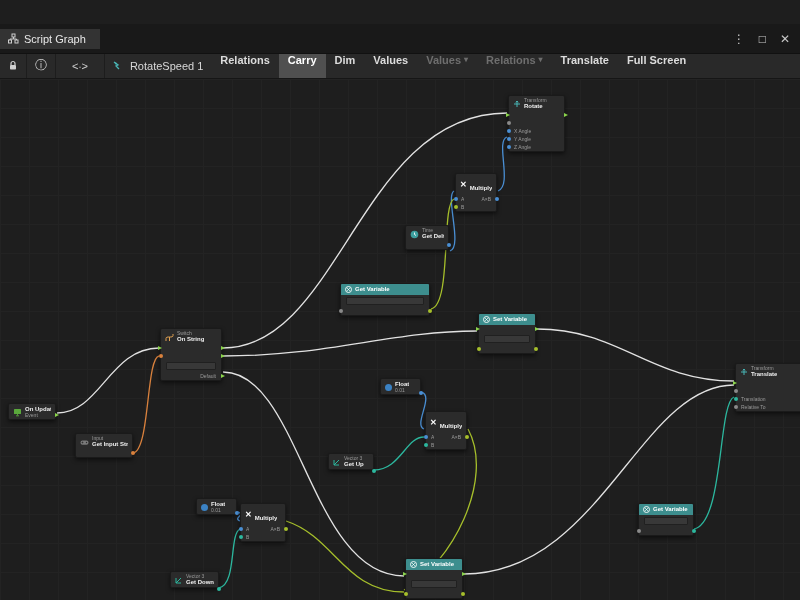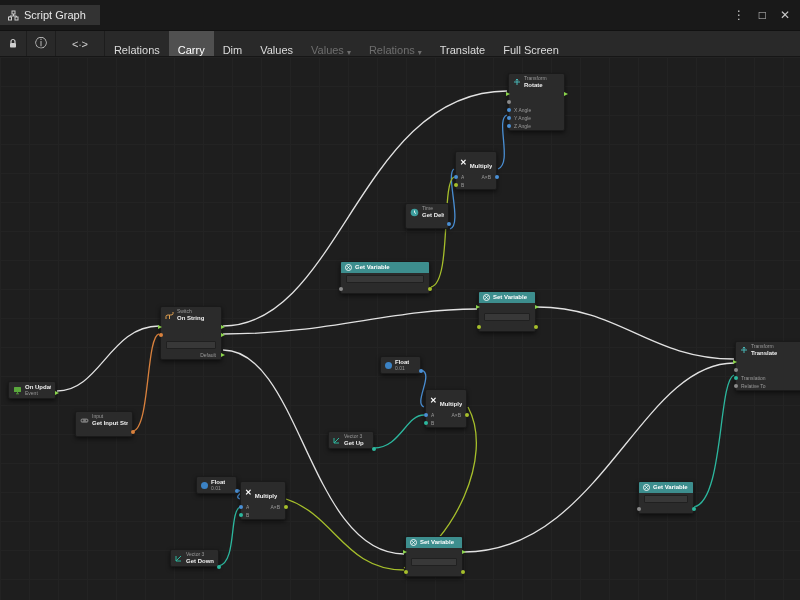--- a/index.html
+++ b/index.html
@@ -2,33 +2,33 @@
 <html><head>
 <meta charset="utf-8">
 <style>
   * { margin:0; padding:0; box-sizing:border-box; }
   html,body { width:800px; height:600px; overflow:hidden; background:#1e1e1e;
               font-family:"Liberation Sans", sans-serif; }
   .window { width:800px; height:600px; display:flex; flex-direction:column; }
 
   
   .titlebar { height:32px; background:#191919; display:flex; align-items:center;
-              justify-content:space-between; border-bottom:1px solid #111; }
+              justify-content:space-between; border-bottom:1px solid #111;margin-top:24px; }
   .tab { height:20px; background:#333; display:flex; align-items:center; gap:5px;
          padding:0 14px 0 8px; color:#e8e8e8; font-size:11px; }
   .win-controls { display:flex; align-items:center; gap:14px; padding-right:10px;
                   color:#c8c8c8; font-size:12px; }
   .win-controls span { cursor:default; }
 
   
   .toolbar { height:26px; background:#292929; border-bottom:1px solid #161616;
              display:flex; align-items:stretch; color:#d8d8d8; font-size:11px; }
   .tb-seg { display:flex; align-items:center; padding:0 8px; gap:6px; white-space:nowrap; }
   .tb-sep { width:1px; background:#1d1d1d; }
-  .tb-btn { display:flex; align-items:flex-end; padding:0 9px; gap:3px; color:#dcdcdc; }
+  .tb-btn { display:flex; align-items:flex-start; padding:0 9px; gap:3px; color:#dcdcdc;font-weight:bold; }
   .tb-btn.active { background:#505050; color:#fff; }
   .tb-btn.disabled { color:#6e6e6e; }
   .caret { font-size:8px; position:relative; top:1px; }
   .zoom-track { width:92px; height:2px; background:#5a5a5a; border-radius:1px; position:relative; }
   .zoom-handle { width:9px; height:9px; border-radius:50%; background:#b8b8b8;
                  position:absolute; left:34%; top:-3.5px; }
   .tb-icon { display:flex; align-items:center; }
 
   
   .canvas { position:relative; width:800px; height:554px; background:#1e1e1e; overflow:hidden;
@@ -110,20 +110,29 @@
     </div>
     <div class="tb-sep"></div>
     <div class="tb-seg">
       <span style="font-size:12px;color:#cfcfcf;">ⓘ</span>
     </div>
     <div class="tb-sep"></div>
     <div class="tb-seg" style="padding:0 16px;">
       <span style="color:#cfcfcf;">&lt;∙&gt;</span>
     </div>
     <div class="tb-sep"></div>
+    <div class="tb-seg">
+      <span class="tb-icon">
+        <svg width="11" height="11" viewBox="0 0 11 11">
+            <path d="M1 2l4 3-2 1 3 3" stroke="#49b6b6" stroke-width="1.3" fill="none"></path>
+            <path d="M1 2l3 1-1 2z" fill="#49b6b6"></path>
+          </svg>
+      </span>
+      <span>RotateSpeed 1</span>
+    </div>
     <div class="tb-btn">
         <span>Relations</span>
       </div>
     <div class="tb-btn active">
         <span>Carry</span>
       </div>
     <div class="tb-btn">
         <span>Dim</span>
       </div>
     <div class="tb-btn">

